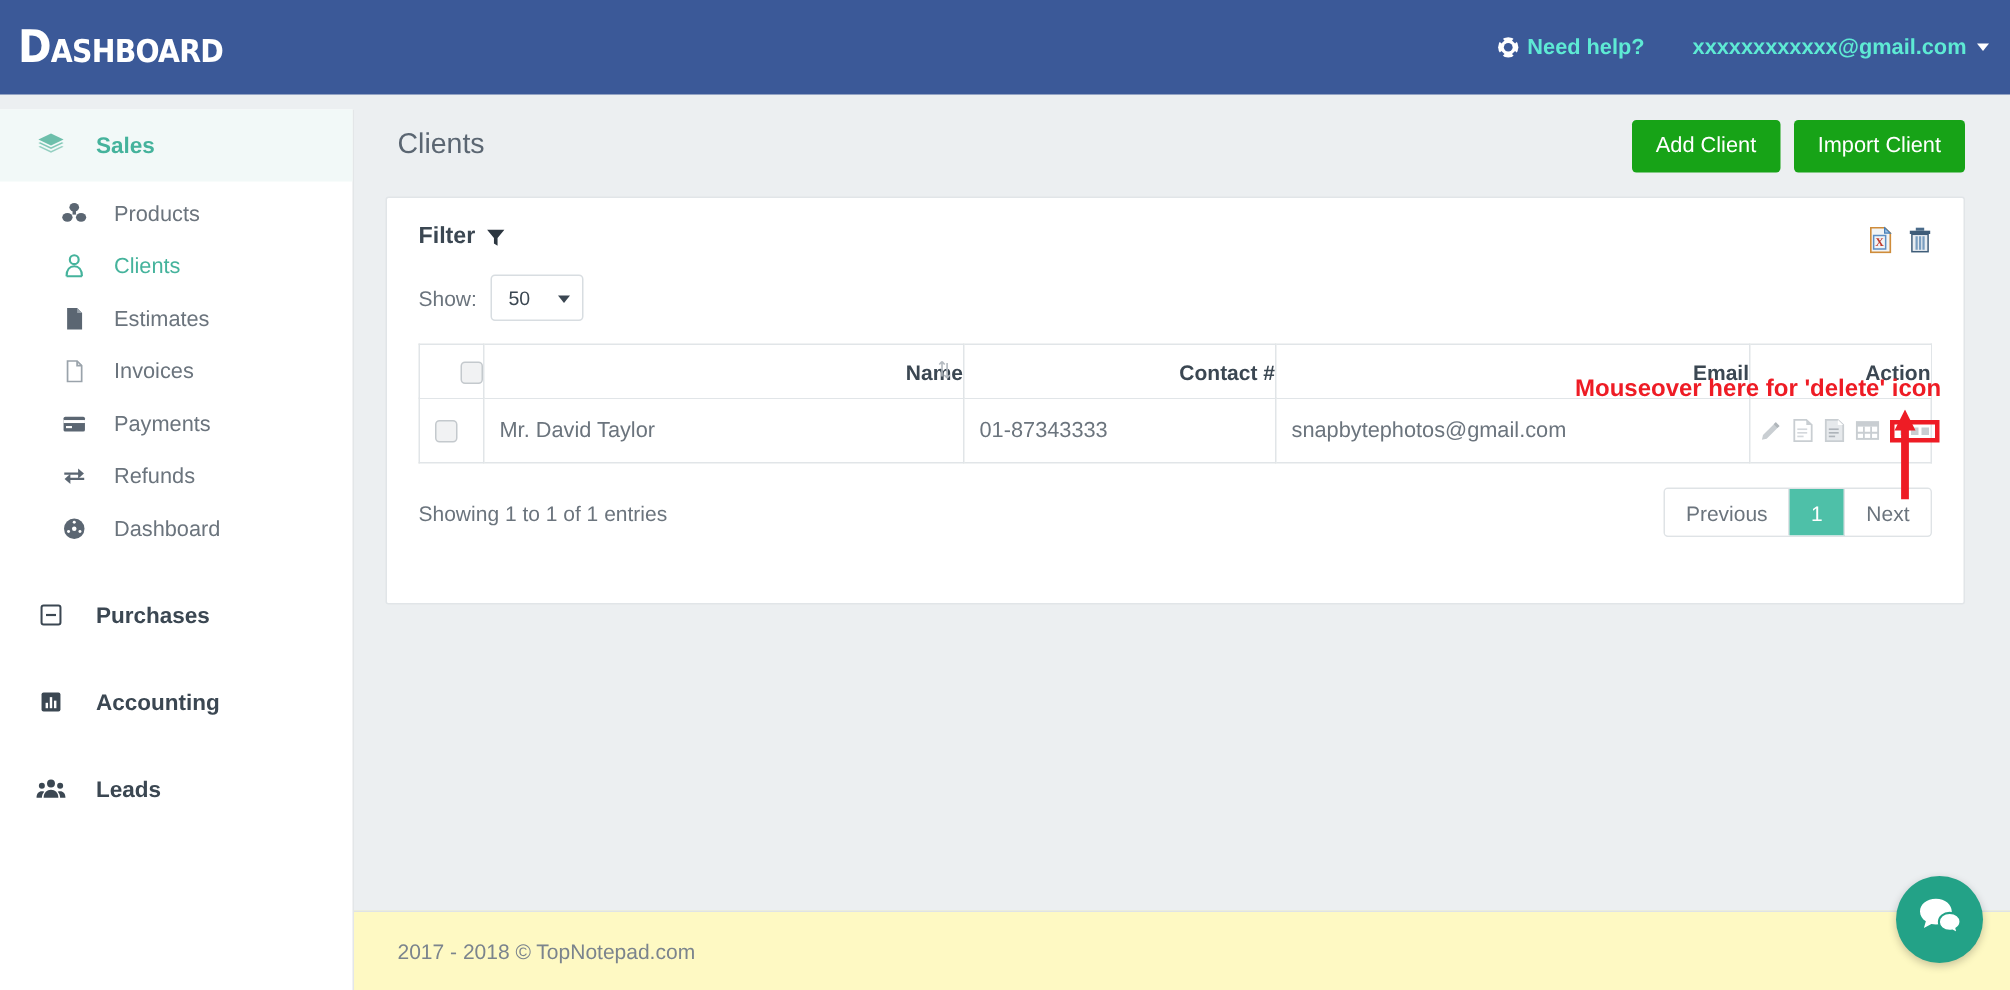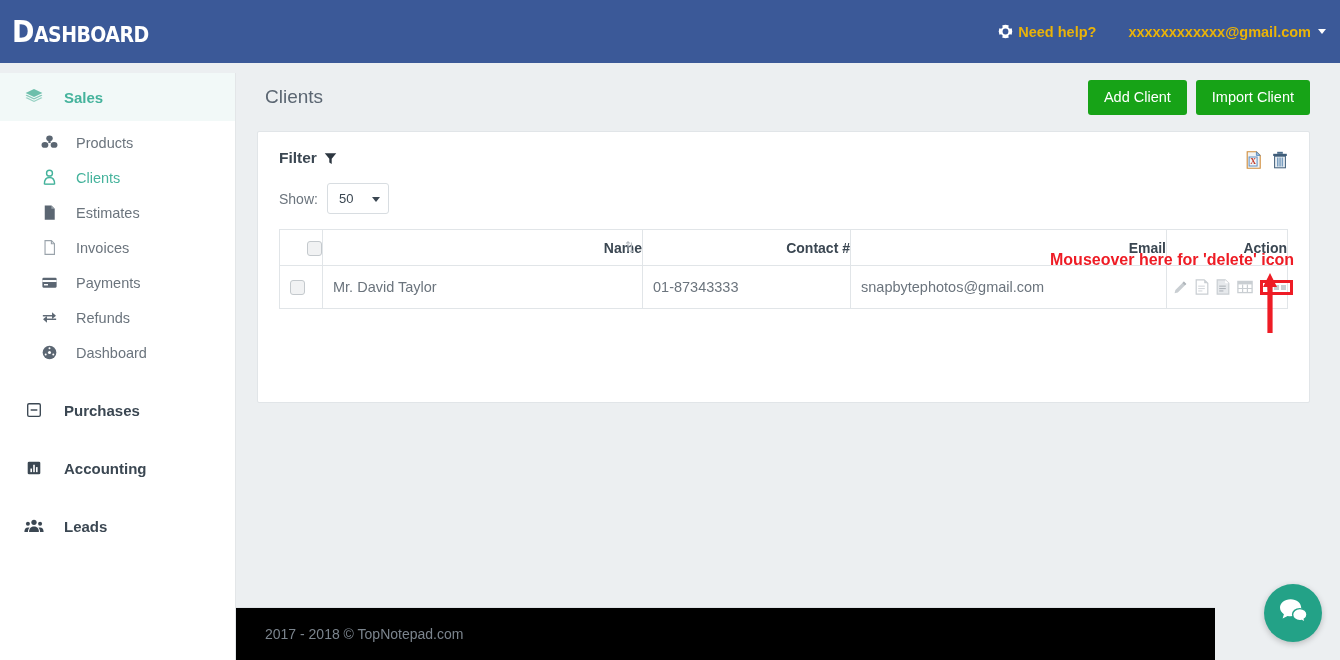--- a/index.html
+++ b/index.html
@@ -26,21 +26,21 @@
     font-size: 30px;
     font-weight: bold;
     letter-spacing: -0.5px;
     font-variant: small-caps;
     line-height: 1;
     text-transform: none;
   }
   .topbar-right {
     margin-left: auto; margin-right: 14px;
     display: flex; align-items: center;
-    color: #eab308;
+    color: #5eead4;
   }
   .need-help {
     display: flex; align-items: center;
     font-size: 14.5px; font-weight: bold;
     margin-right: 32px;
     cursor: pointer;
   }
   .help-icon {
     width: 15px; height: 15px;
     margin-right: 5px;
@@ -291,22 +291,22 @@
   .arrow-up {
     position: absolute;
     left: 1262px; top: 273px;
     width: 16px; height: 60px;
     z-index: 26;
   }
 
   
   .page-footer {
     position: absolute; left: 236px; bottom: 0;
-    width: 979px; height: 53px;
-    background: #000000;
+    width: 1104px; height: 53px;
+    background: #fef9c3;
     border-top: 1px solid #dfe3e6;
     display: flex; align-items: center;
   }
   .page-footer span {
     margin-left: 29px;
     font-size: 14px;
     color: #7b848d;
   }
 
   
@@ -619,20 +619,28 @@
                 <i></i>
                 <i></i>
                 <i></i>
               </span>
             </div>
           </td>
         </tr>
       </tbody>
     </table>
 
+    <div class="table-foot">
+      <div class="entries-info">Showing 1 to 1 of 1 entries</div>
+      <div class="pager">
+        <div>Previous</div>
+        <div class="cur">1</div>
+        <div>Next</div>
+      </div>
+    </div>
 
   </div>
 
 </div>
 
 <div class="annotation">Mouseover here for 'delete' icon</div>
 <div class="arrow-up">
   <svg width="16" height="60" viewBox="0 0 16 60">
     <path d="M8 0 L15 14 L10.6 14 L10.6 60 L5.4 60 L5.4 14 L1 14 Z" fill="#ee1c25"></path>
   </svg>

